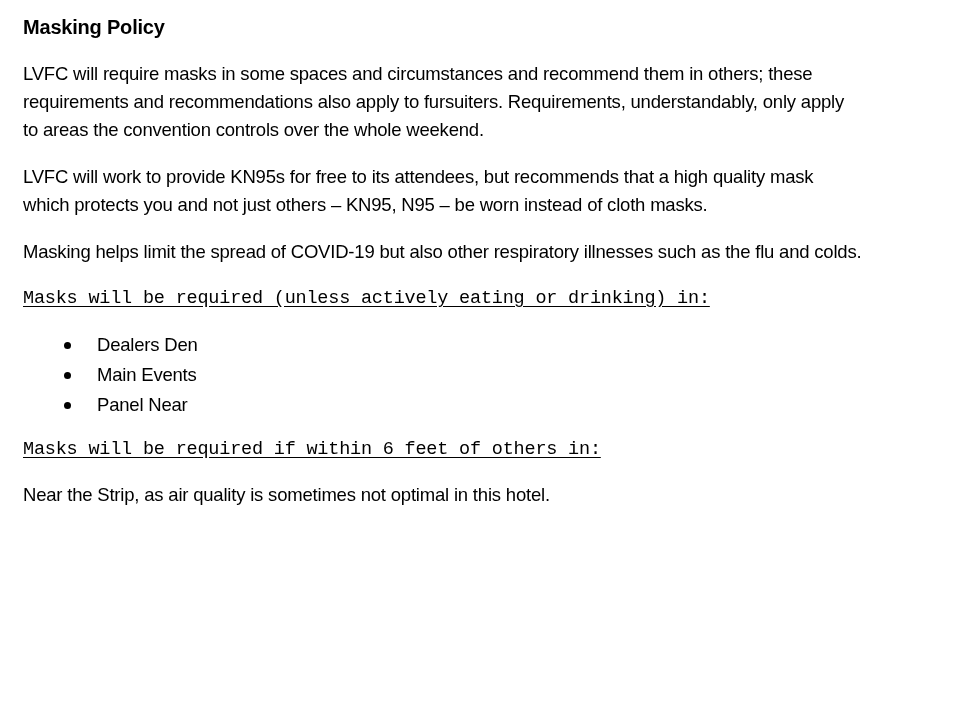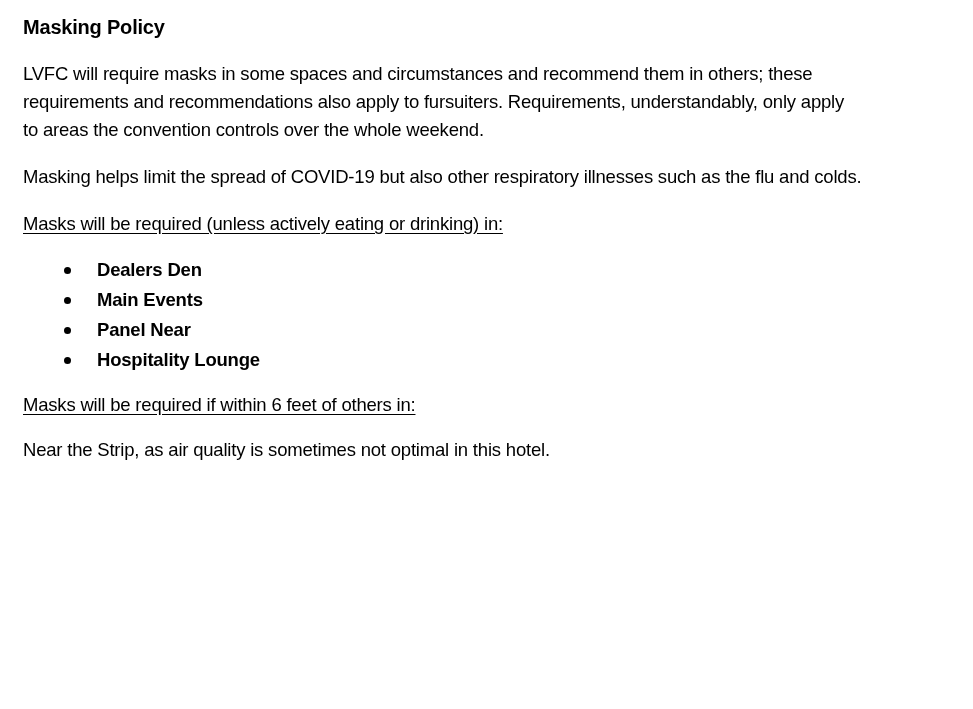--- a/index.html
+++ b/index.html
@@ -32,31 +32,31 @@
   }
   .para {
     margin: 12px 0 19px 0;
     white-space: pre-line;
   }
   .section-heading {
     margin: 0 0 17px 0;
     text-decoration: underline;
     text-underline-offset: 3px;
     white-space: pre-line;
+    font-family: Liberation Mono, monospace;
   }
   ul.bullet-list {
     list-style: none;
     margin: 0 0 16px 0;
     padding: 0;
   }
   ul.bullet-list li {
     position: relative;
     padding-left: 74px;
     line-height: 30px;
-    font-weight: bold;
   }
   ul.bullet-list li .bullet-dot {
     position: absolute;
     left: 41px;
     top: 12px;
     width: 7px;
     height: 7px;
     border-radius: 50%;
     background: #000000;
   }
@@ -65,42 +65,40 @@
 <body>
 
 <div class="page">
 
   <h1 class="doc-title">Masking Policy</h1>
 
   <p class="para">LVFC will require masks in some spaces and circumstances and recommend them in others; these
 requirements and recommendations also apply to fursuiters. Requirements, understandably, only apply
 to areas the convention controls over the whole weekend.</p>
 
+  <p class="para">LVFC will work to provide KN95s for free to its attendees, but recommends that a high quality mask
+which protects you and not just others – KN95, N95 – be worn instead of cloth masks.</p>
 
   <p class="para">Masking helps limit the spread of COVID-19 but also other respiratory illnesses such as the flu and colds.</p>
 
   <p class="section-heading">Masks will be required (unless actively eating or drinking) in:</p>
 
   <ul class="bullet-list">
     <li>
       <span class="bullet-dot"></span>
       <span>Dealers Den</span>
     </li>
     <li>
       <span class="bullet-dot"></span>
       <span>Main Events</span>
     </li>
     <li>
       <span class="bullet-dot"></span>
       <span>Panel Near</span>
     </li>
-    <li>
-      <span class="bullet-dot"></span>
-      <span>Hospitality Lounge</span>
-    </li>
   </ul>
 
   <p class="section-heading">Masks will be required if within 6 feet of others in:</p>
 
 
 
 
   <p class="para">Near the Strip, as air quality is sometimes not optimal in this hotel.</p>
 
 </div>

